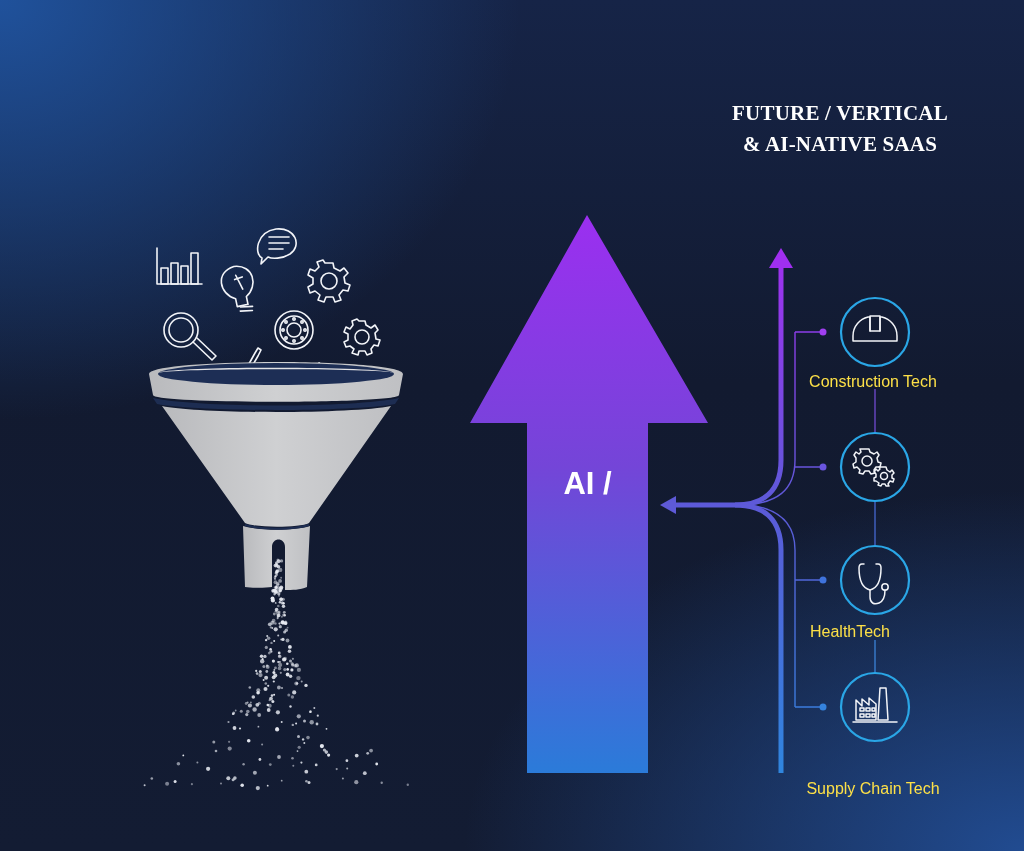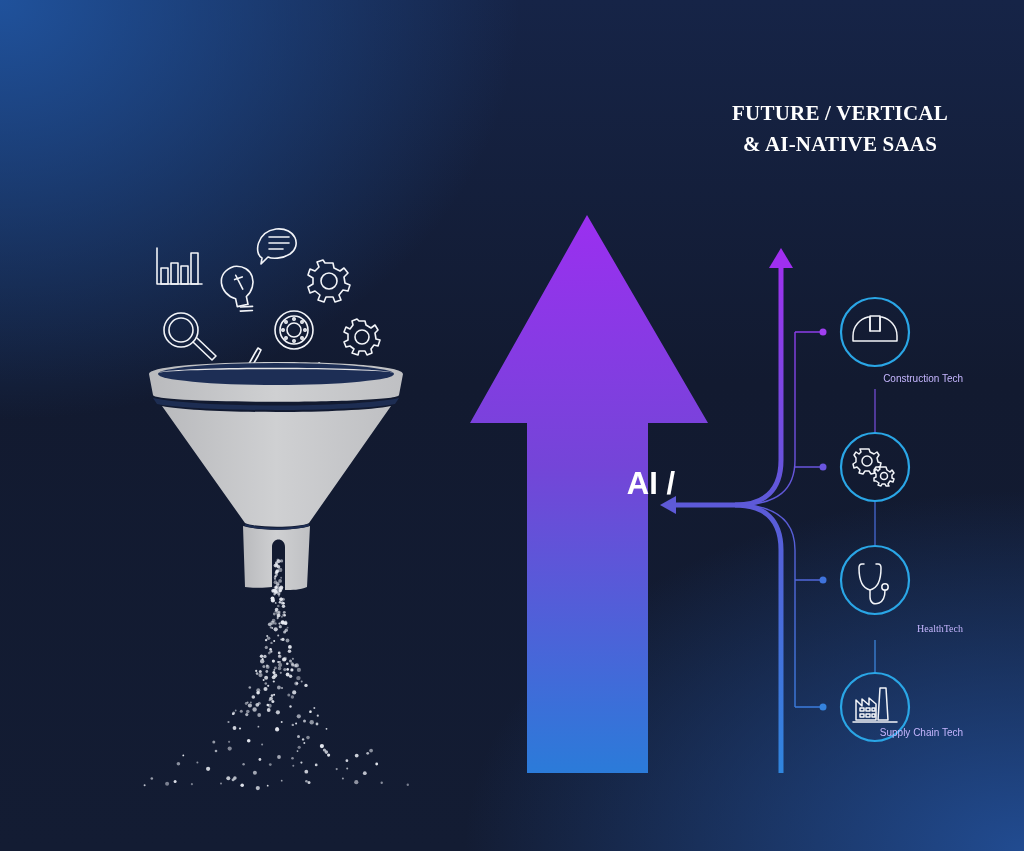--- a/index.html
+++ b/index.html
@@ -18,24 +18,24 @@
   .title {
     position: absolute; color: #ffffff; font-weight: bold; text-align: center;
     font-size: 21px; line-height: 31px; letter-spacing: 0.2px;
   }
   .title div { white-space: nowrap; }
   #left-title { left: 83px; width: 400px; top: 86px; }
   #right-title { left: 640px; width: 400px; top: 98px; font-family: Liberation Serif, serif; }
   svg { position: absolute; left: 0; top: 0; }
   .big-label {
     position: absolute; left: 500px; width: 175px; top: 463px;
-    color: #ffffff; font-weight: bold; font-size: 31px; line-height: 42px; text-align: right;
+    color: #ffffff; font-weight: bold; font-size: 31px; line-height: 42px; text-align: center;
   }
   .vlabel {
-    position: absolute; color: #c4b5fd; font-size: 10px; text-align: right; width: 180px;
+    position: absolute; color: #fde047; font-size: 16px; text-align: center; width: 180px;
     white-space: nowrap;
   }
 </style>
 </head>
 <body>
 
 <div class="bg"></div>
 
 <div class="title" id="left-title">
 </div>
@@ -457,14 +457,14 @@
         <rect x="872" y="714" width="3" height="3"></rect>
     </g>
   </g>
 </svg>
 
 <div class="big-label">
   <div>AI /</div>
 </div>
 
 <div class="vlabel" style="left:783px; top:373px;">Construction Tech</div>
-<div class="vlabel" style="left:783px; top:623px;font-family:Liberation Serif, serif;">HealthTech</div>
-<div class="vlabel" style="left:783px; top:727px;">Supply Chain Tech</div>
+<div class="vlabel" style="left:760px; top:623px;">HealthTech</div>
+<div class="vlabel" style="left:783px; top:780px;">Supply Chain Tech</div>
 
 </body></html>

